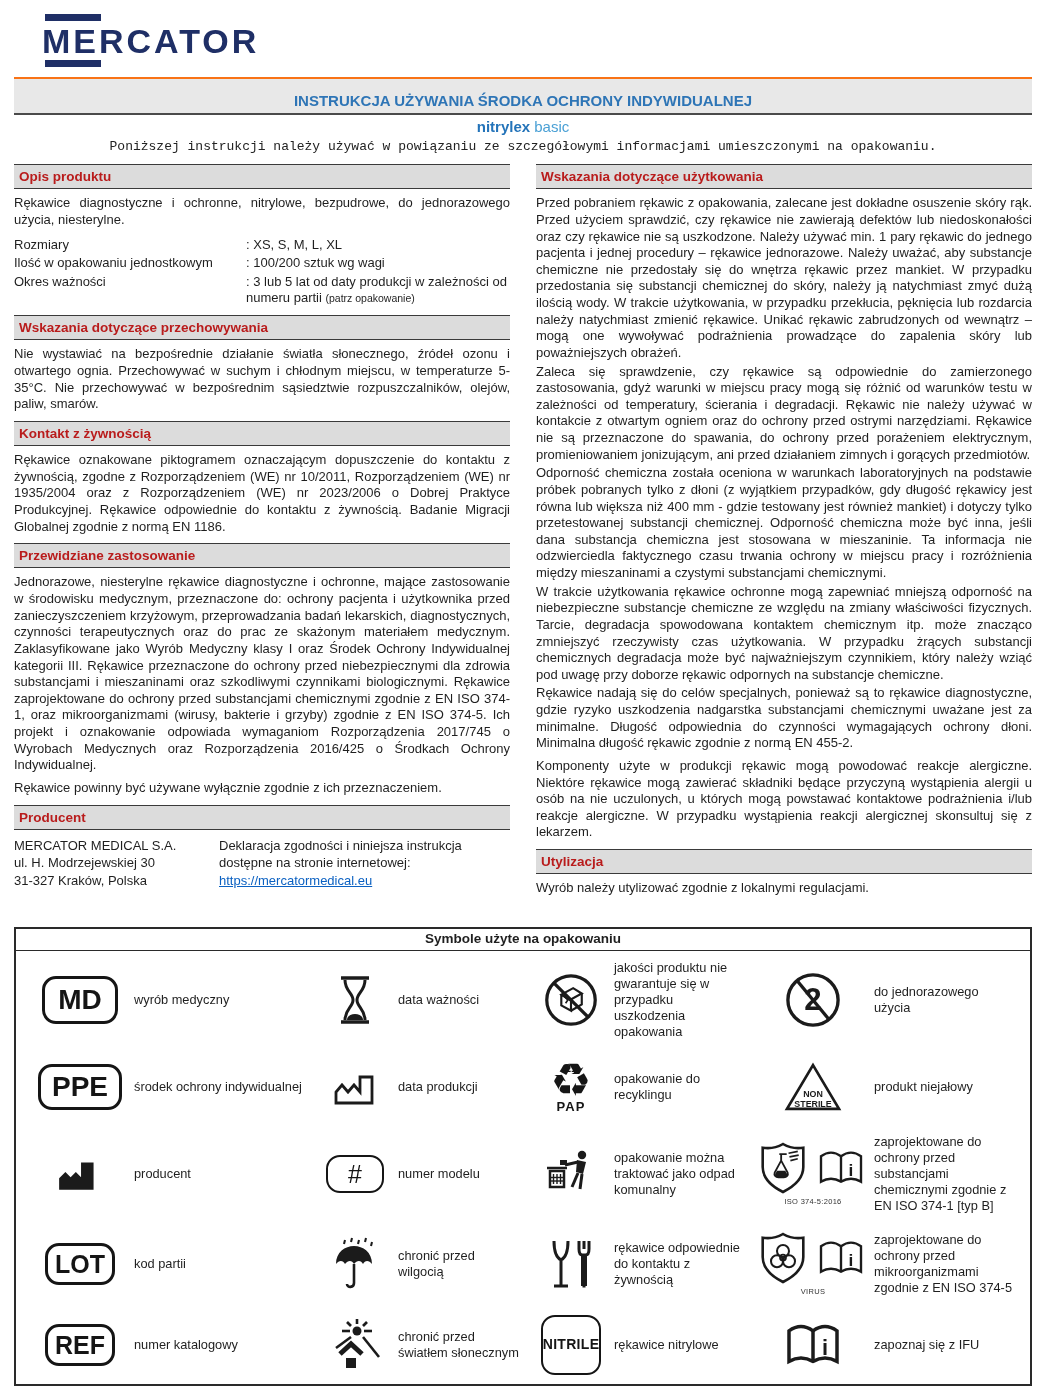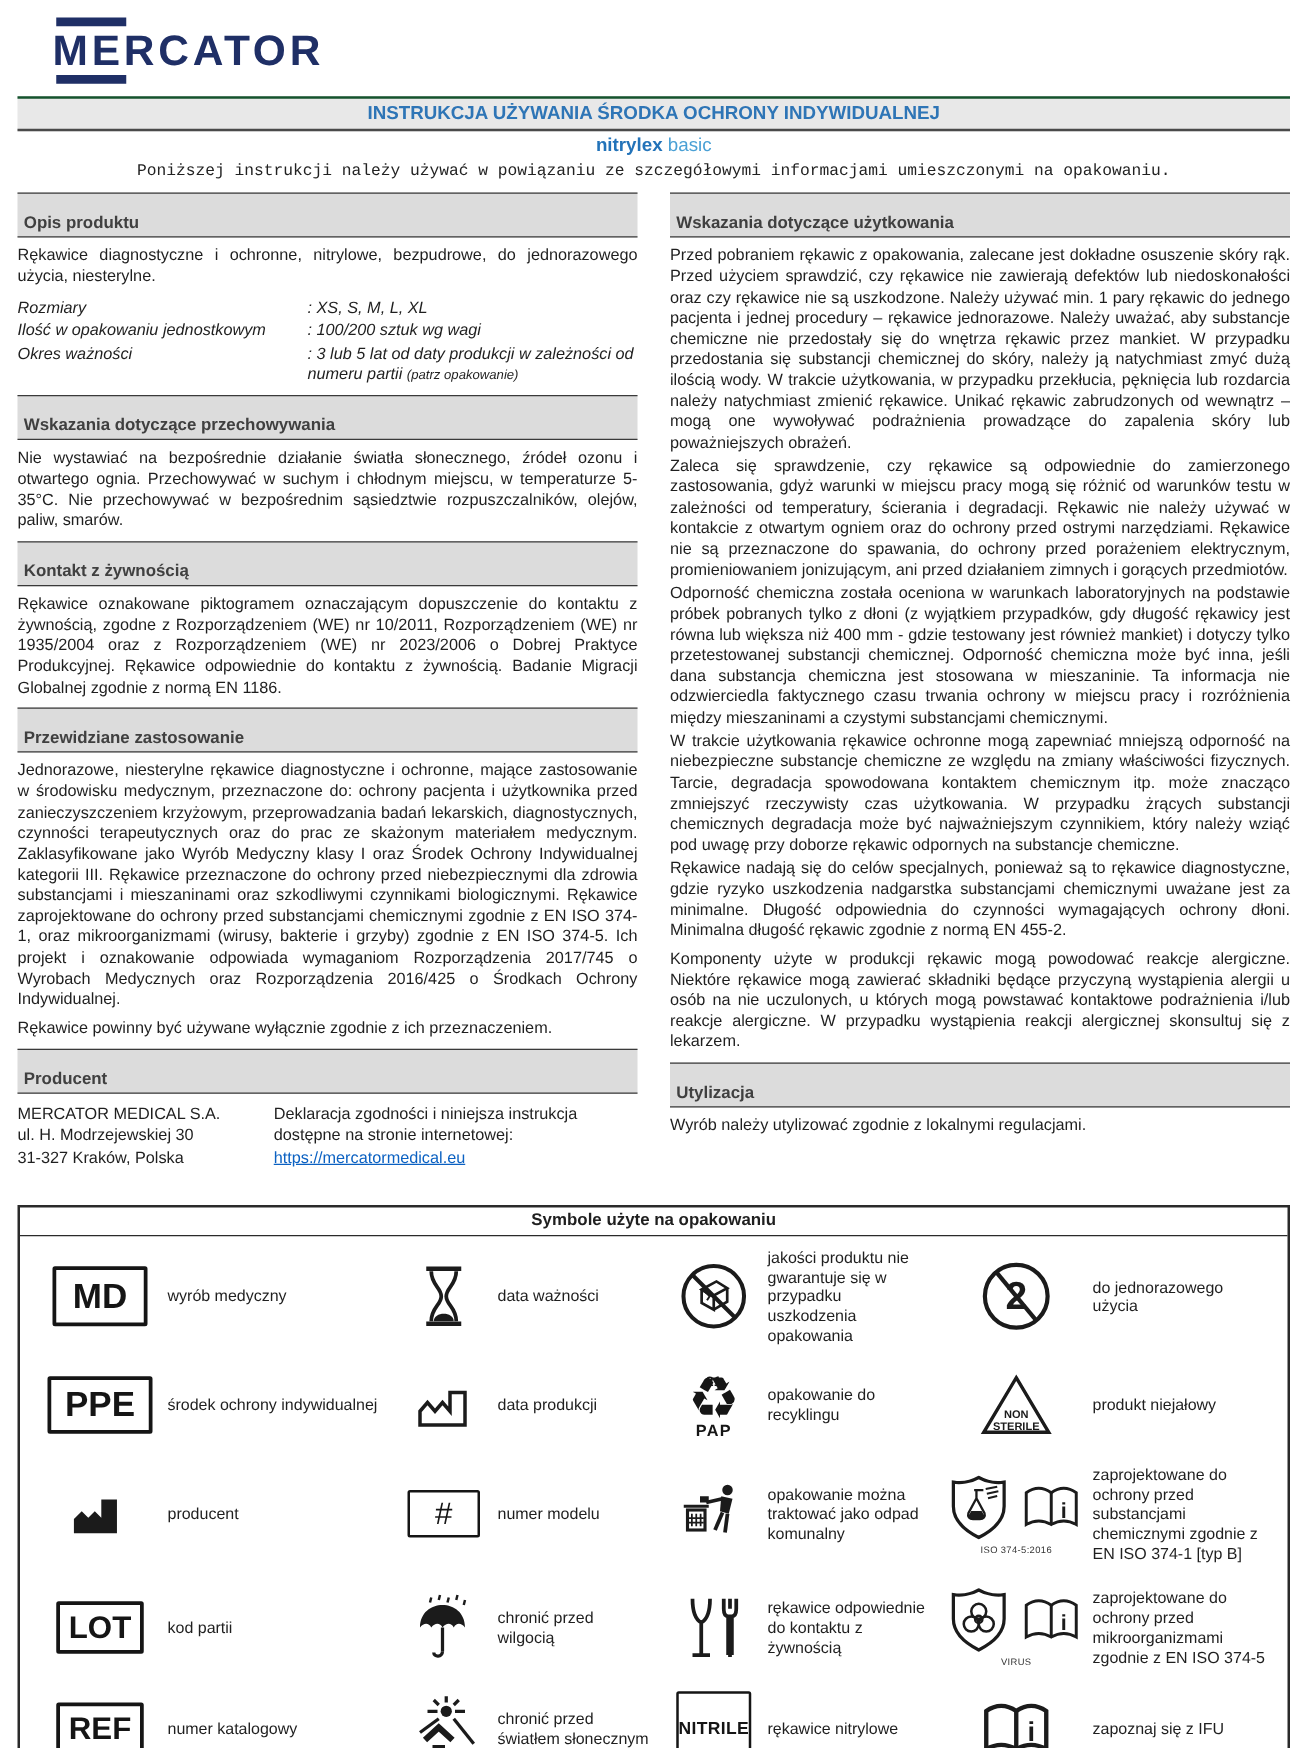--- a/index.html
+++ b/index.html
@@ -14,59 +14,59 @@
   
   .logo { position:relative; margin:4px 0 10px 28px; width:230px; }
   .logo-bar { background:#1f2f66; height:7px; width:56px; margin-left:3px; }
   .logo-bar-top { margin-bottom:3px; }
   .logo-bar-bottom { margin-top:2px; }
   .logo-text { color:#1f2f66; font-weight:700; font-size:34px; letter-spacing:3px; line-height:1.0; }
   .logo-m-underline { position:absolute; left:5px; top:47px; width:27px; height:3px; background:#1f2f66; }
 
   
   .title-band {
-    background:#e8e8e8; border-top:2px solid #14532d; border-bottom:2px solid #4a4a4a;
-    text-align:center; color:#2e75b6; font-weight:700; font-size:15px; padding:2px 0 3px;
+    background:#e8e8e8; border-top:2px solid #f97316; border-bottom:2px solid #4a4a4a;
+    text-align:center; color:#2e75b6; font-weight:700; font-size:15px; padding:12px 0 3px;
   }
   .subtitle { text-align:center; font-size:15px; margin-top:2px; }
   .subtitle .product { color:#2373b9; font-weight:700; }
   .subtitle .variant { color:#4aa0d5; font-weight:400;margin-top:20px; }
   .intro { text-align:center; font-size:13px; color:#222; margin-top:3px; margin-bottom:8px;font-family:Liberation Mono, monospace; }
 
   
   .columns { display:grid; grid-template-columns:1fr 1fr; column-gap:26px; align-items:start; }
   .section-header {
-    background:#dcdcdc; color:#404040; font-weight:700; font-size:13.5px;
+    background:#dcdcdc; color:#b91c1c; font-weight:700; font-size:13.5px;
     border-top:1.5px solid #3a3a3a; border-bottom:1.5px solid #3a3a3a;
-    padding:14px 5px 3px; margin-top:8px;
+    padding:3px 5px 3px; margin-top:8px;
   }
   .section-header.first { margin-top:0; }
   .col p { text-align:justify; margin-top:6px; }
   .col p.tight { margin-top:2px; }
   .kv { display:grid; grid-template-columns:232px 1fr; margin-top:2px; }
-  .kv-block { margin-top:8px;font-style:italic; }
+  .kv-block { margin-top:8px; }
   .kv .note { font-size:10.5px; }
   .producer-grid { display:grid; grid-template-columns:205px 1fr; margin-top:7px; }
   .producer-grid div { line-height:1.35; }
   a.link { color:#0b61c2; text-decoration:underline; }
 
   
   .symbols { border:2px solid #2a2a2a; margin-top:30px; }
   .symbols-title { text-align:center; font-weight:700; font-size:13.5px; border-bottom:1.5px solid #2a2a2a; padding:1px 0 3px; }
   .sym-row { display:grid; grid-template-columns:108px 178px 86px 130px 86px 138px 122px 1fr; align-items:center; padding:9px 8px 9px 10px; }
   .sym-icon { display:flex; flex-direction:column; align-items:center; justify-content:center; }
   .sym-label { font-size:12.8px; line-height:1.24; padding-right:8px; }
   .sym-caption { font-size:7.5px; color:#333; margin-top:2px; letter-spacing:0.3px; text-align:center; }
   .icon-pair { display:flex; align-items:center; gap:8px; }
   svg .ink { stroke:#1b1b1b; fill:none; }
   svg .fill { fill:#1b1b1b; stroke:none; }
   svg text { fill:#1b1b1b; font-family:"Liberation Sans","DejaVu Sans",sans-serif; }
 
   .sym-box {
-    border:3px solid #151515; border-radius:2px; color:#151515; font-weight:700;
+    border:3px solid #151515; border-radius:14px; color:#151515; font-weight:700;
     display:flex; align-items:center; justify-content:center; background:#fff;
   }
   .box-md  { width:76px; height:48px; font-size:28px; }
   .box-ppe { width:84px; height:46px; font-size:28px; }
   .box-lot { width:70px; height:42px; font-size:25px; }
   .box-ref { width:70px; height:42px; font-size:25px; }
   .box-hash{ width:58px; height:38px; font-size:25px; border-width:2.5px; font-weight:400; }
   .box-nitrile { width:60px; height:60px; font-size:14px; border-width:2.5px; letter-spacing:0.3px; }
 
   .recycle-wrap { position:relative; display:flex; flex-direction:column; align-items:center; }

